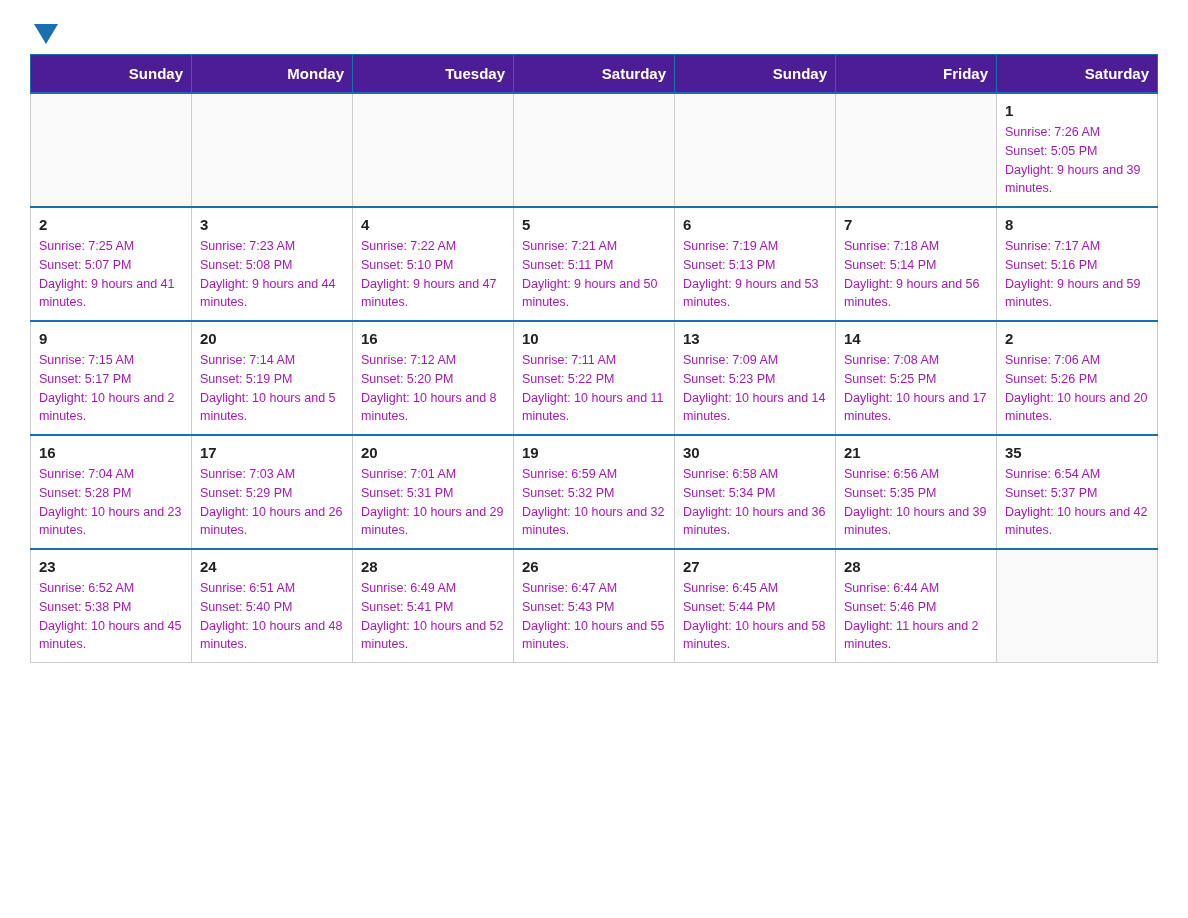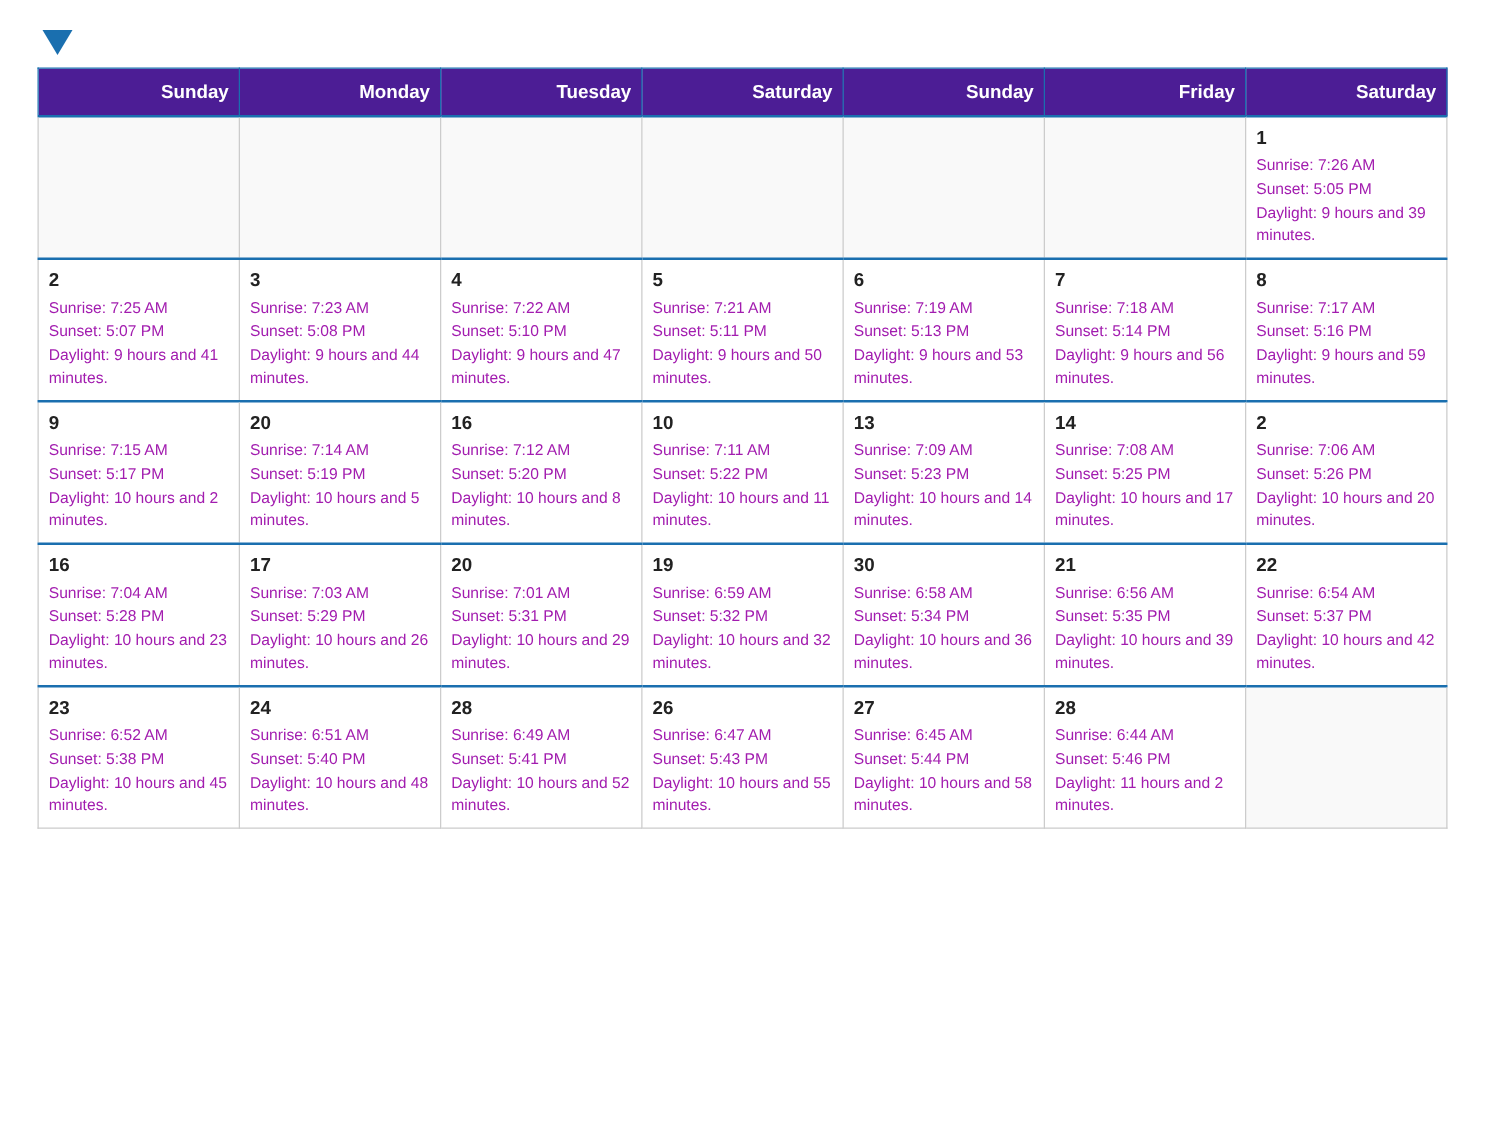--- a/index.html
+++ b/index.html
@@ -220,21 +220,21 @@
         </td>
         <td>
           <span class="day-number">30</span>
           <div class="day-info">Sunrise: 6:58 AM<br>Sunset: 5:34 PM<br>Daylight: 10 hours and 36 minutes.</div>
         </td>
         <td>
           <span class="day-number">21</span>
           <div class="day-info">Sunrise: 6:56 AM<br>Sunset: 5:35 PM<br>Daylight: 10 hours and 39 minutes.</div>
         </td>
         <td>
-          <span class="day-number">22</span>
+          <span class="day-number">35</span>
           <div class="day-info">Sunrise: 6:54 AM<br>Sunset: 5:37 PM<br>Daylight: 10 hours and 42 minutes.</div>
         </td>
       </tr>
       <tr>
         <td>
           <span class="day-number">23</span>
           <div class="day-info">Sunrise: 6:52 AM<br>Sunset: 5:38 PM<br>Daylight: 10 hours and 45 minutes.</div>
         </td>
         <td>
           <span class="day-number">24</span>

